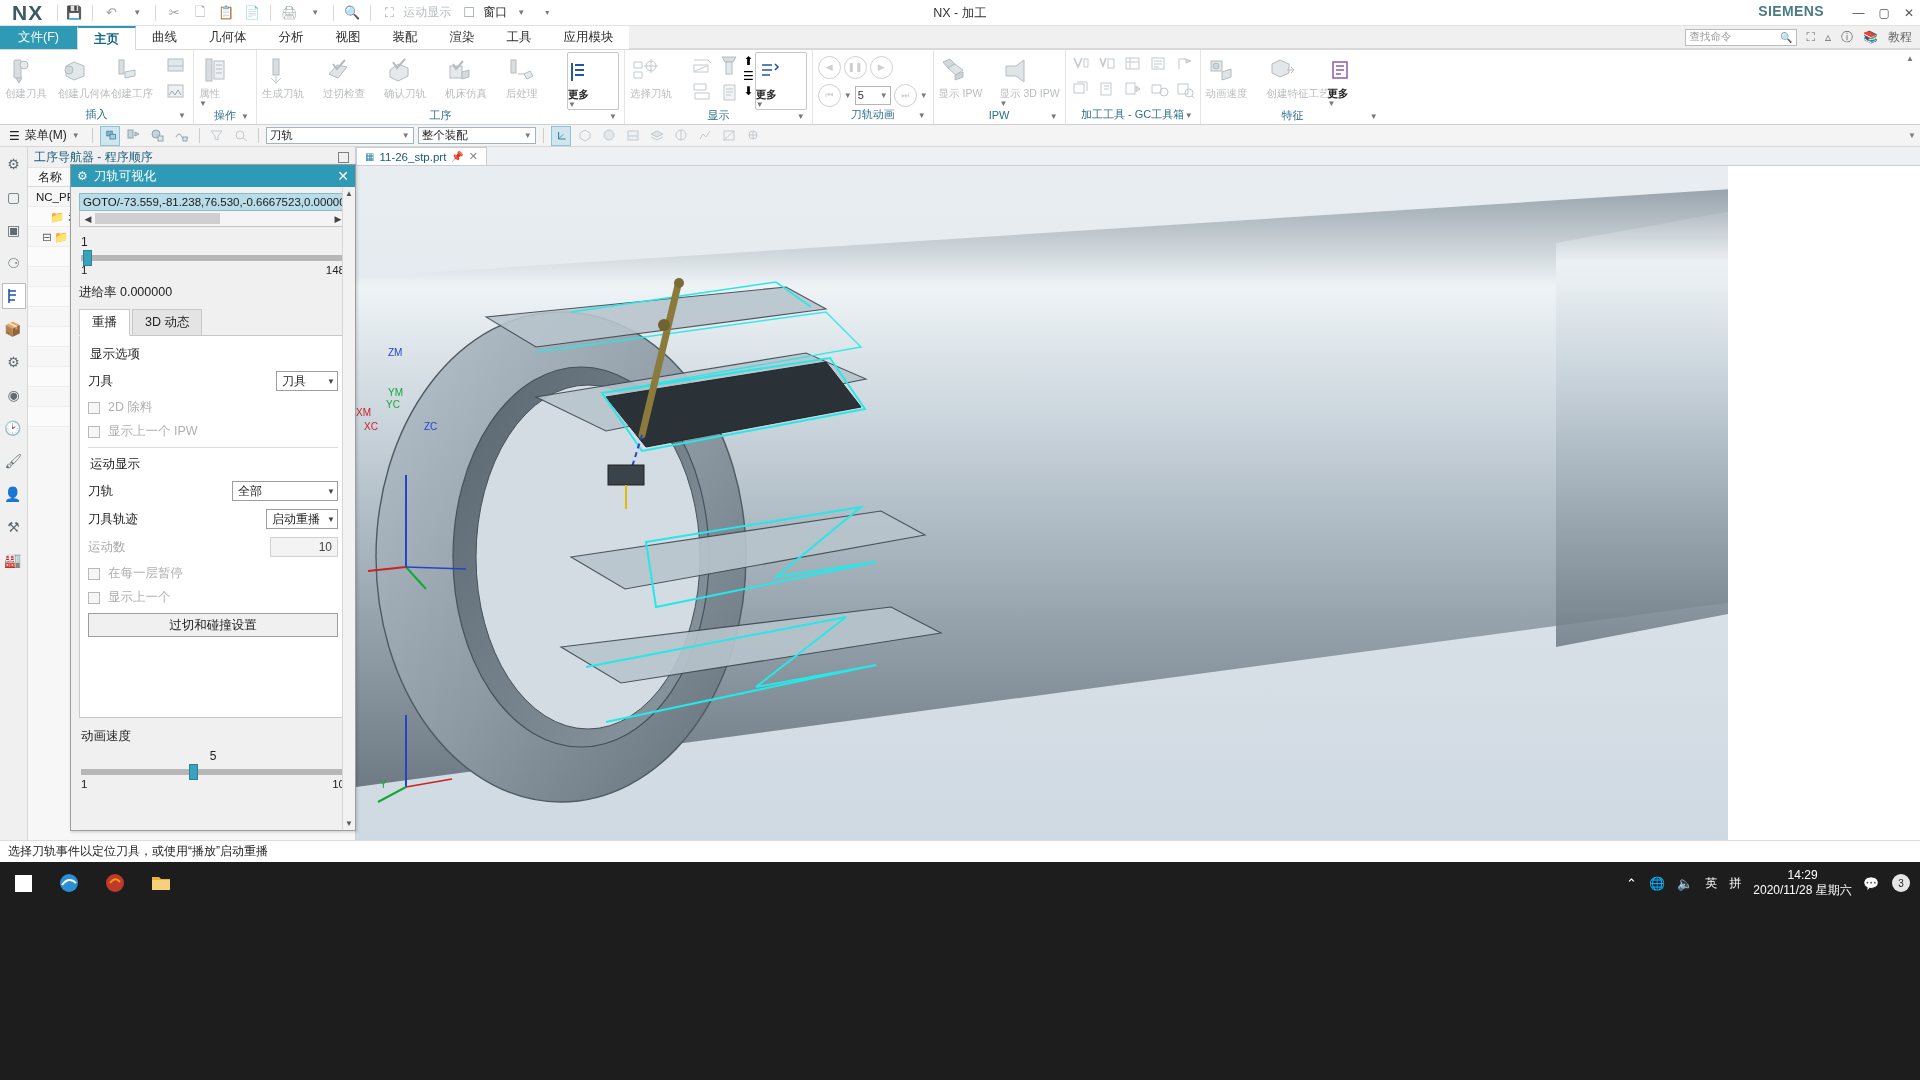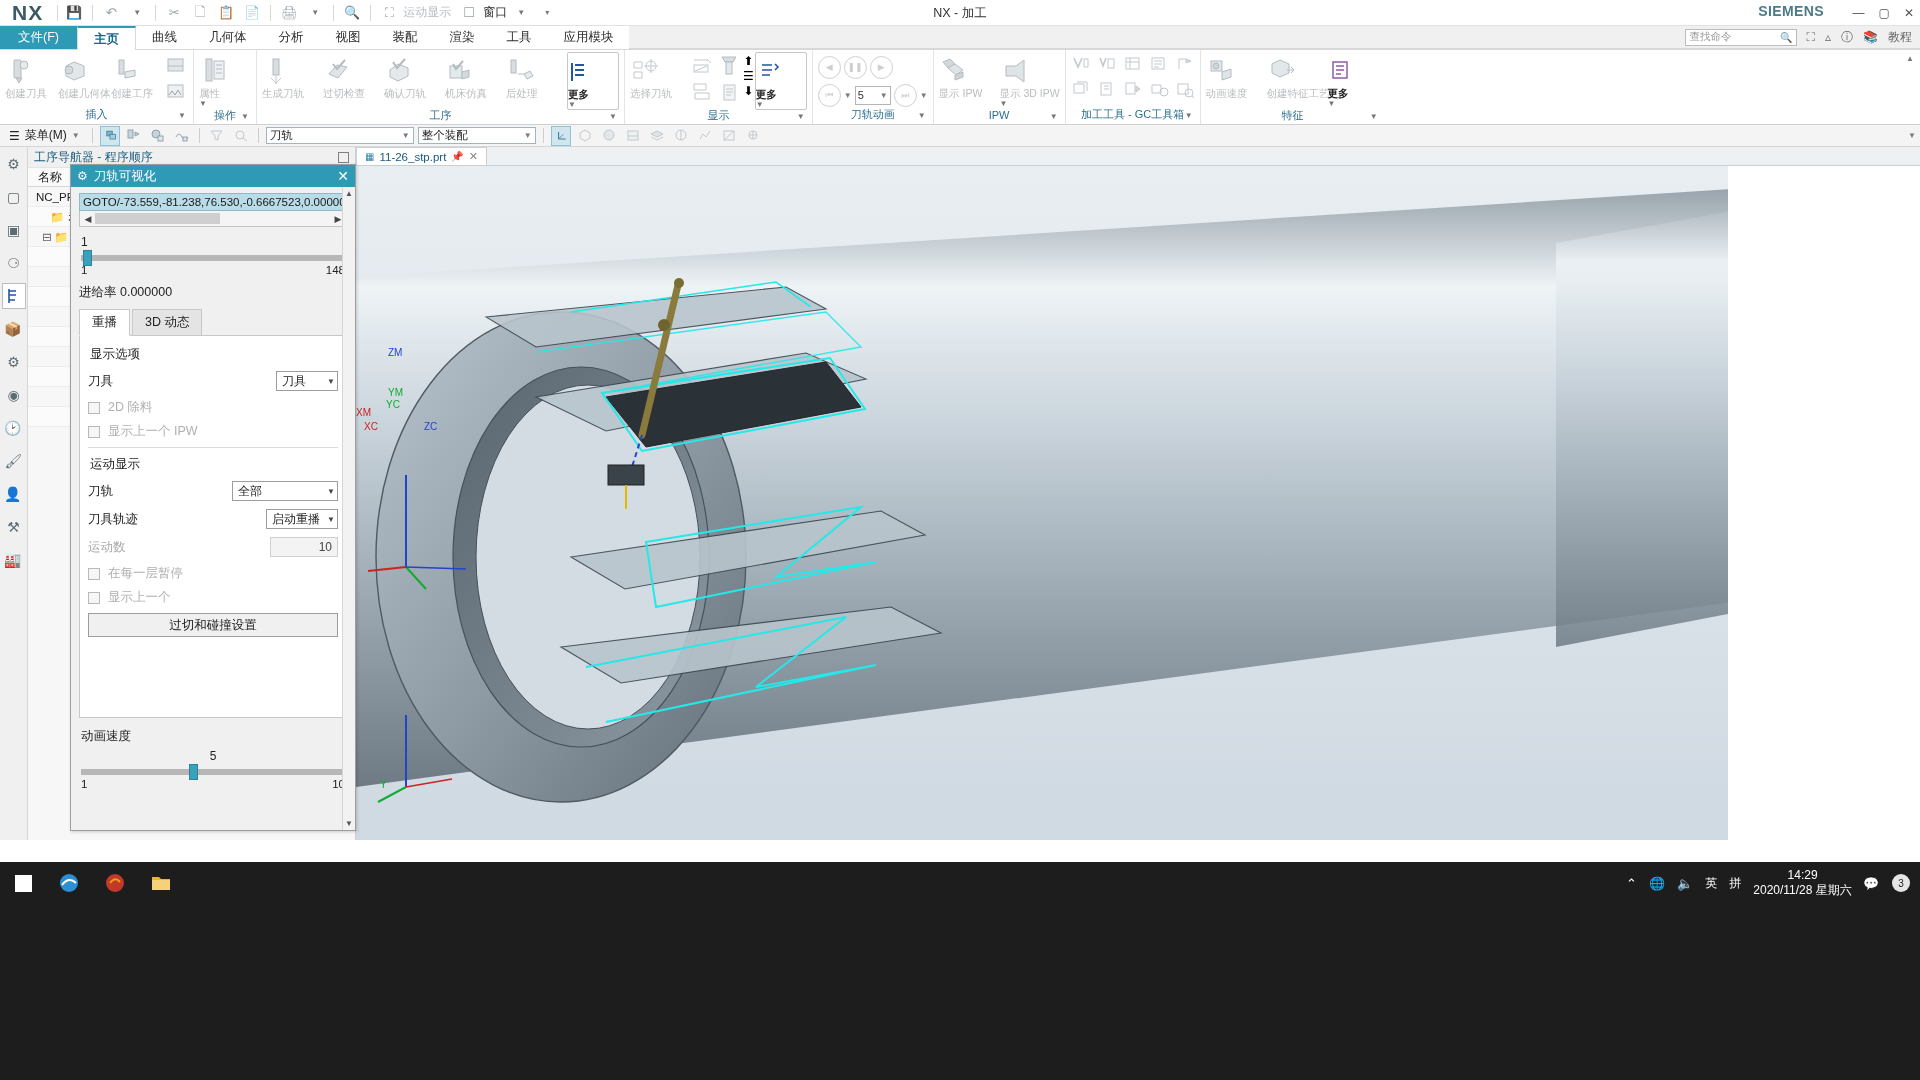--- a/index.html
+++ b/index.html
@@ -1119,20 +1119,23 @@
 
     </div>
 
 
     <div class="dlg-vscroll">
       <span class="sa">▲</span>
       <span class="sa">▼</span>
     </div>
   </div>
 
+  <div class="statusbar">
+    <span>选择刀轨事件以定位刀具，或使用“播放”启动重播</span>
+  </div>
 
   <div class="taskbar">
     <div class="taskbar-inner">
       <div class="start">
         <span class="win-sq"></span>
       </div>
       <div class="tb-app">
         <svg width="22" height="22" viewBox="0 0 22 22">
             <circle cx="11" cy="11" r="9" fill="#2c8fd6"></circle>
             <path d="M4 13 q7 -9 14 -2" stroke="#ffffff" fill="none" stroke-width="2"></path>

